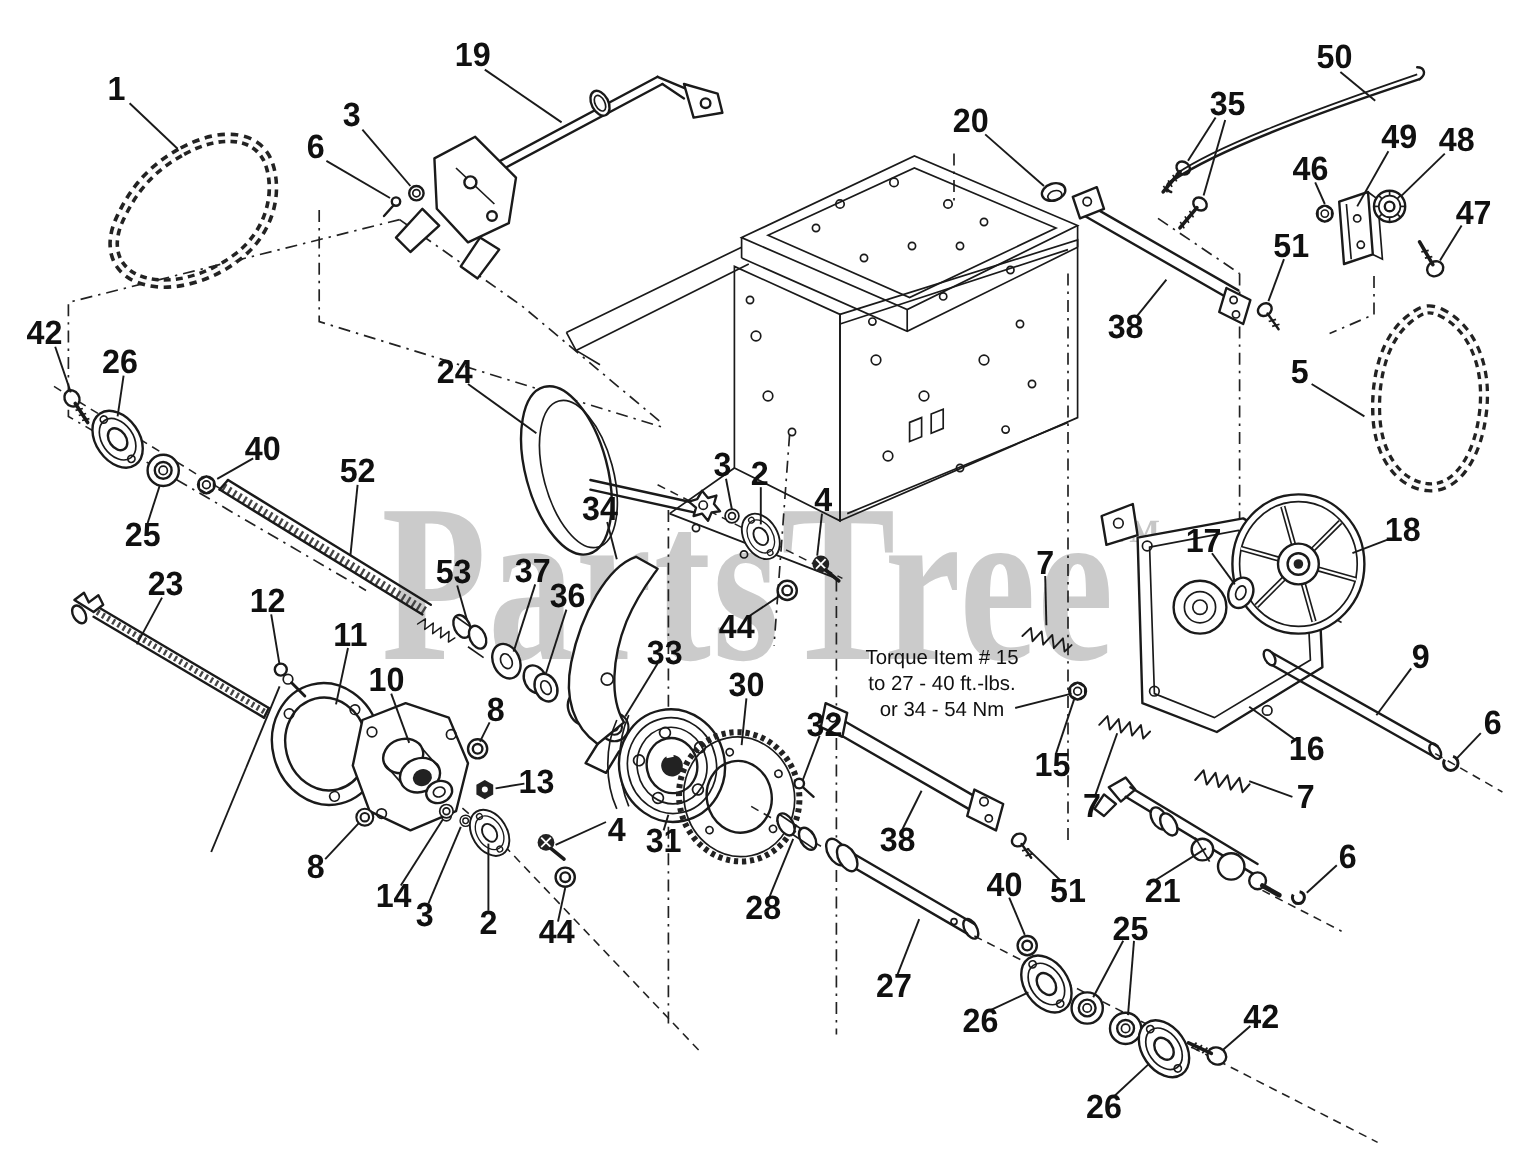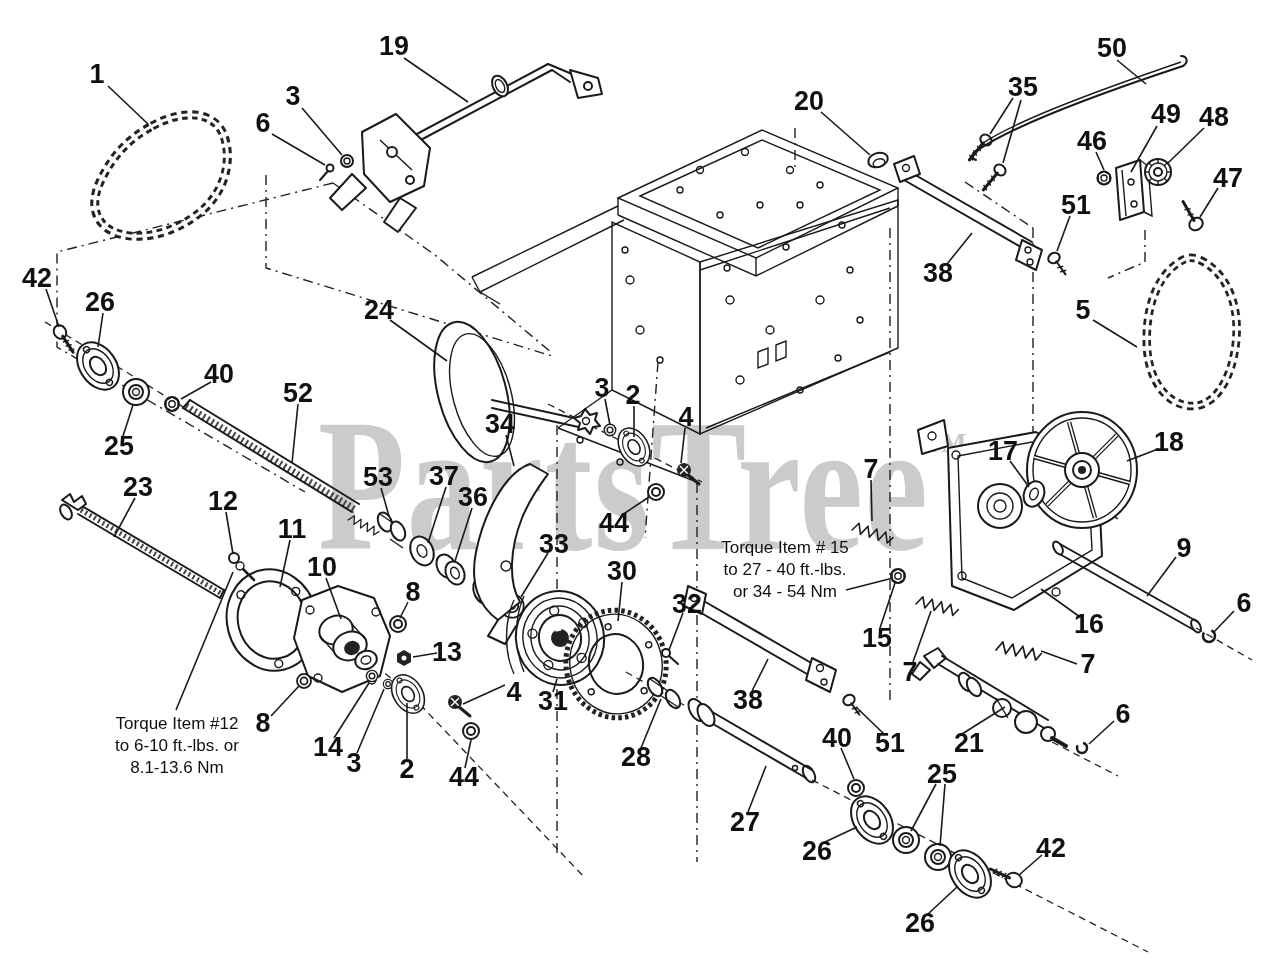--- a/index.html
+++ b/index.html
@@ -629,24 +629,19 @@
       <div class="part-label" style="left: 748px; top: 700px;">38</div>
       <div class="part-label" style="left: 745px; top: 822px;">27</div>
       <div class="part-label" style="left: 837px; top: 738px;">40</div>
       <div class="part-label" style="left: 890px; top: 743px;">51</div>
       <div class="part-label" style="left: 817px; top: 851px;">26</div>
       <div class="part-label" style="left: 942px; top: 774px;">25</div>
       <div class="part-label" style="left: 1051px; top: 848px;">42</div>
       <div class="part-label" style="left: 920px; top: 923px;">26</div>
     </div>
 
-  <div class="torque-note" style="left: 177px; top: 746px;">
-    <div>Torque Item #12</div>
-    <div>to 6-10 ft.-lbs. or</div>
-    <div>8.1-13.6 Nm</div>
-  </div>
   <div class="torque-note" style="left: 785px; top: 570px;">
     <div>Torque Item # 15</div>
     <div>to 27 - 40 ft.-lbs.</div>
     <div>or 34 - 54 Nm</div>
   </div>
 
 </div>
 
 </body></html>

